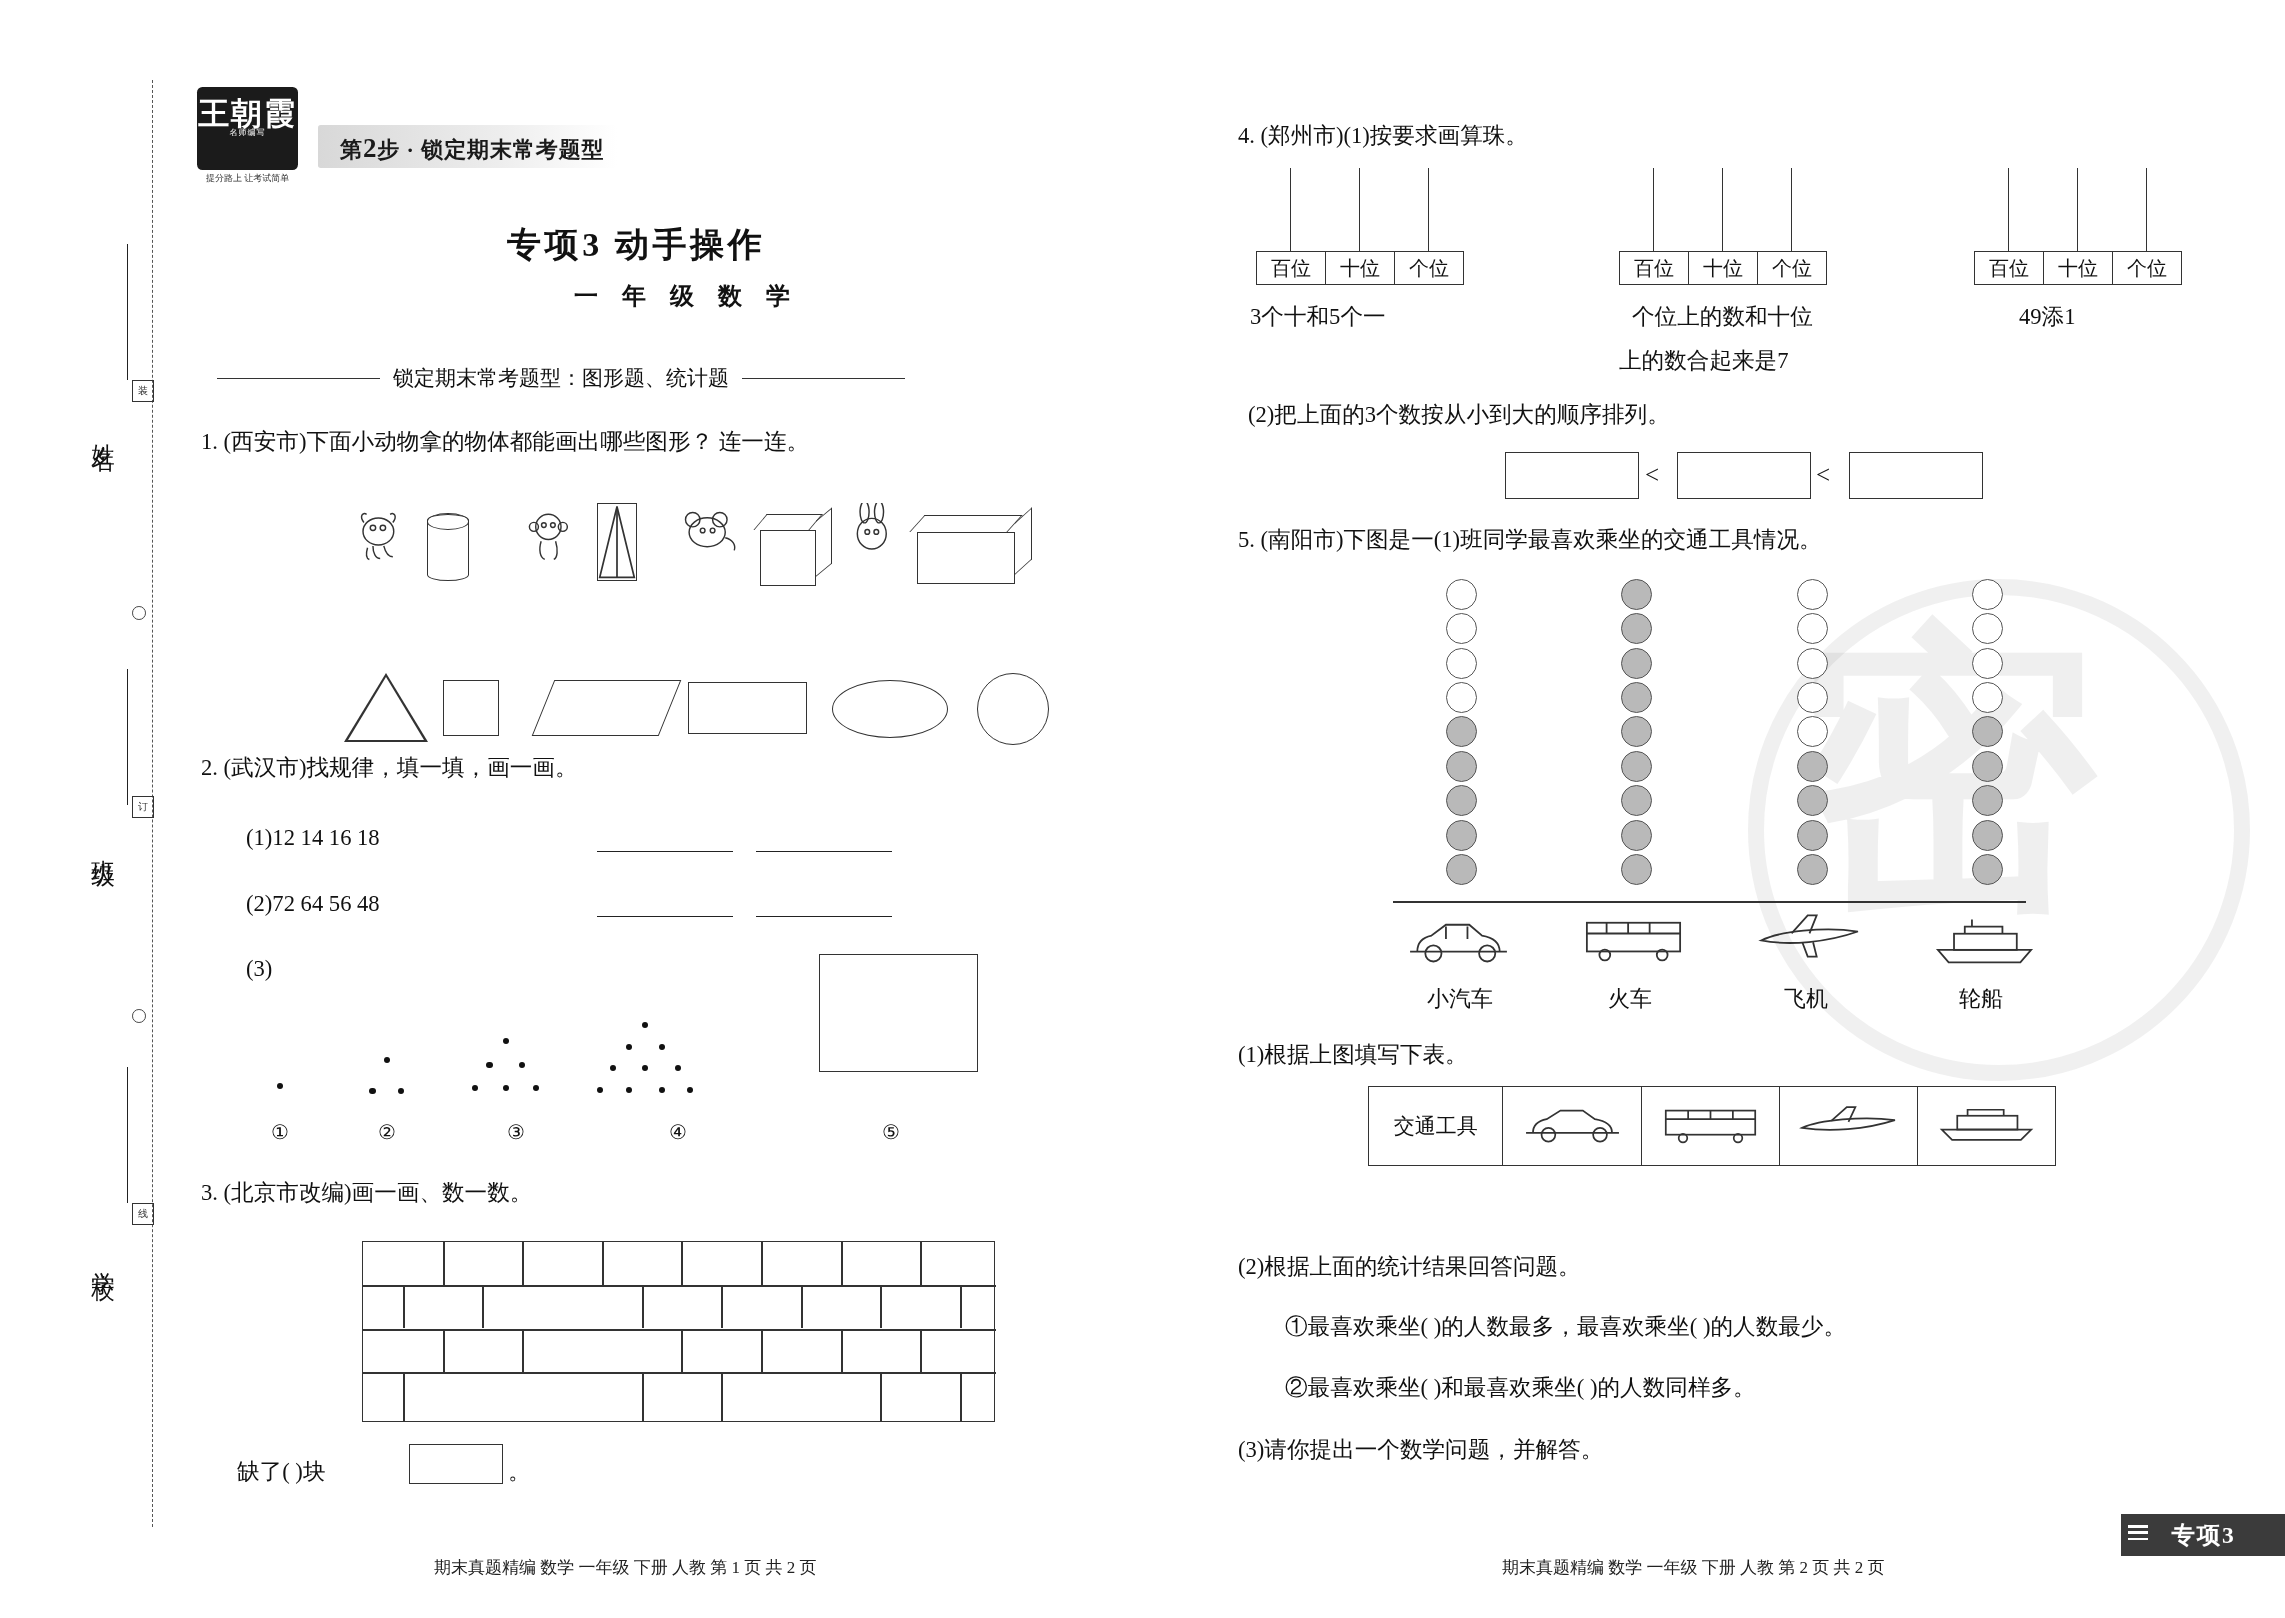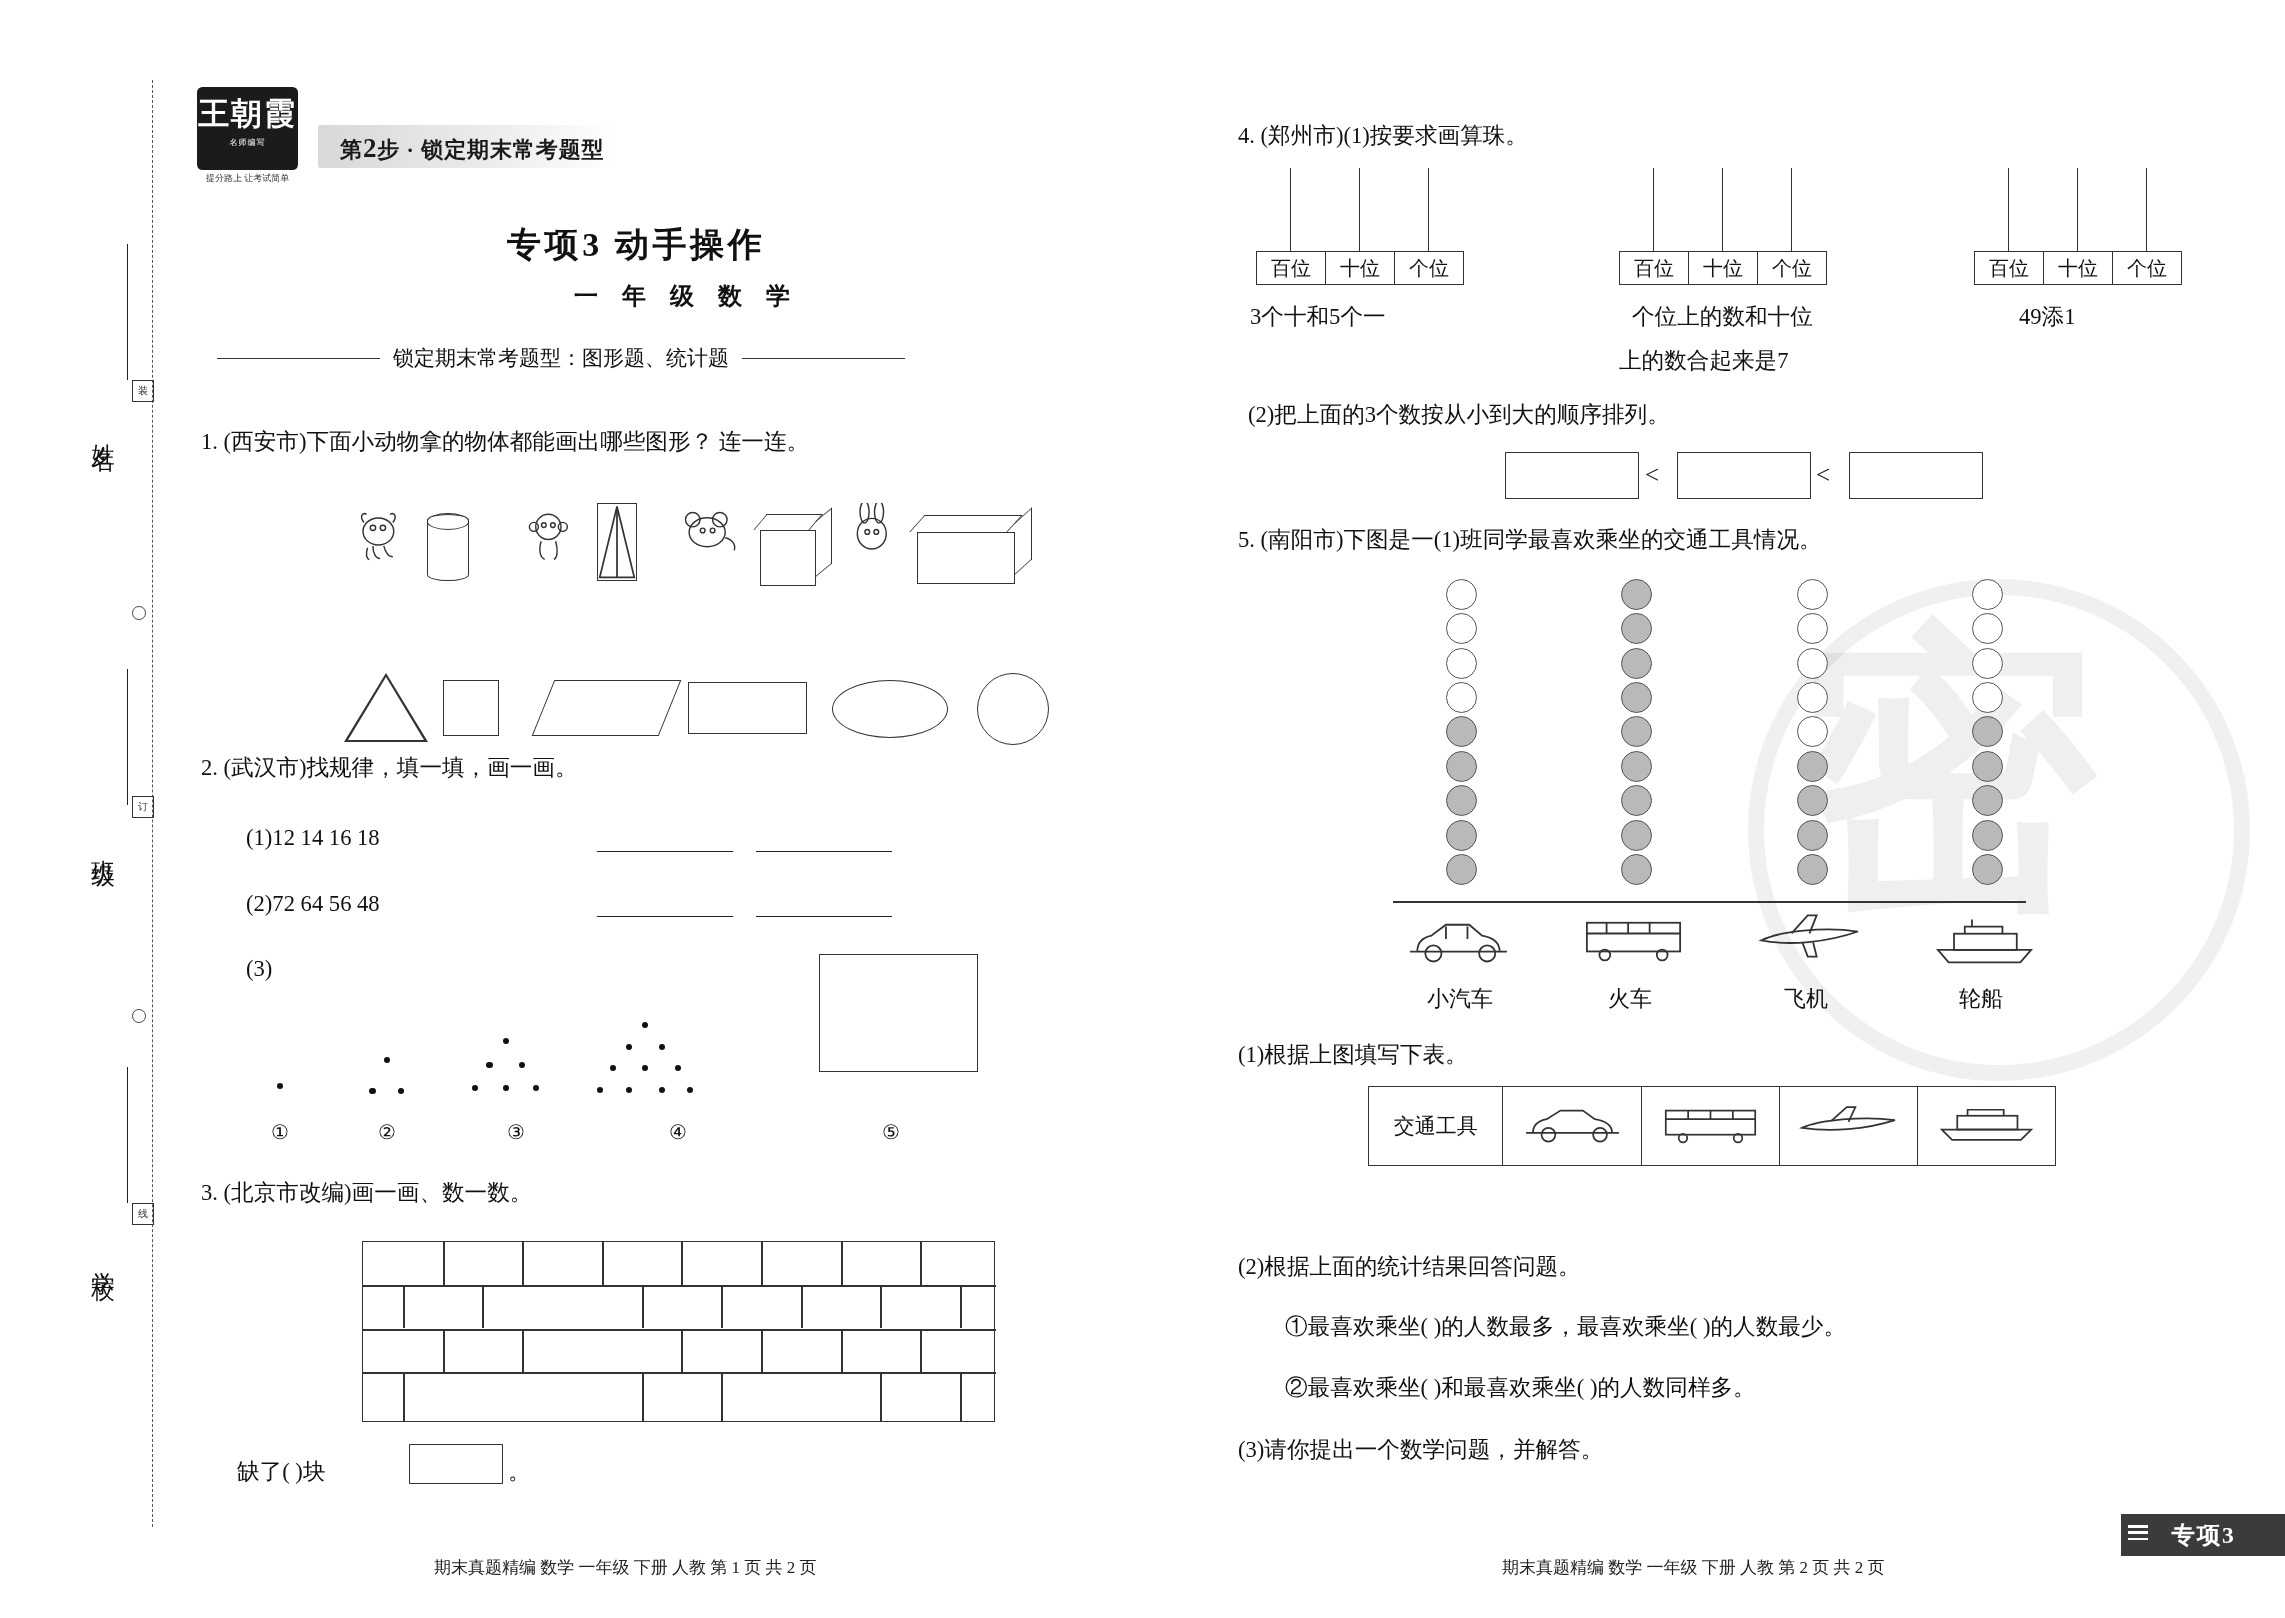--- a/index.html
+++ b/index.html
@@ -16,31 +16,31 @@
   .bind-tick{position:absolute;left:127px;width:0;height:136px;border-left:1.8px solid #222;}
   .bind-sq{position:absolute;left:132px;width:20px;height:20px;border:1.4px solid #333;
      font-size:10px;line-height:20px;text-align:center;color:#333;}
   .bind-dot{position:absolute;left:132px;width:11.8px;height:11.8px;border-radius:50%;
      border:1.4px solid #444;background:#fff;}
   
   .logo{position:absolute;left:197px;top:87px;width:101px;height:101px;}
   .logo .seal{position:absolute;left:0;top:0;width:101px;height:83px;background:#1b1b1b;border-radius:5.4px;}
   .logo .seal span{display:block;color:#fff;font-size:31px;line-height:27px;text-align:center;
      padding-top:12.7px;letter-spacing:1.8px;font-weight:bold;}
-  .logo .seal small{display:block;color:#fff;font-size:8.1px;text-align:center;letter-spacing:0.9px;margin-top:10px;}
+  .logo .seal small{display:block;color:#fff;font-size:8.1px;text-align:center;letter-spacing:0.9px;margin-top:0;}
   .logo .sub{position:absolute;left:0;top:85px;width:101px;text-align:center;font-size:9px;color:#333;}
   .banner{position:absolute;left:318px;top:125px;height:43px;min-width:299px;
      background:linear-gradient(90deg,#d8d8d8 0%,#ededed 60%,#ffffff 100%);
      border-radius:2.7px 0 0 2.7px;}
   .banner .txt{position:absolute;left:22px;top:8.1px;font-size:22px;font-weight:bold;color:#1a1a1a;letter-spacing:0.9px;}
   .banner .txt em{font-style:normal;font-size:27px;}
   
   .title-main{position:absolute;left:507px;top:222px;font-size:34px;font-weight:bold;letter-spacing:3.6px;}
   .title-sub{position:absolute;left:574px;top:280px;font-size:24px;font-weight:bold;letter-spacing:9px;}
-  .rule-row{position:absolute;left:217px;top:344px;width:688px;display:flex;align-items:center;gap:12.7px;}
+  .rule-row{position:absolute;left:217px;top:364px;width:688px;display:flex;align-items:center;gap:12.7px;}
   .rule-row .ln{flex:1 1 auto;height:0;border-top:1.4px solid #333;}
   .rule-row .cap{font-size:21px;white-space:nowrap;}
   
   .q{position:absolute;font-size:22.6px;line-height:1.5;white-space:nowrap;}
   .blankline{display:inline-block;border-bottom:1.8px solid #222;height:0.9px;vertical-align:bottom;}
   
   .shape{position:absolute;}
   .tri,.sq,.par,.rect,.ell,.cir{border:1.8px solid #333;box-sizing:border-box;}
   .sq{width:56px;height:56px;}
   .rect{width:119px;height:52px;}

